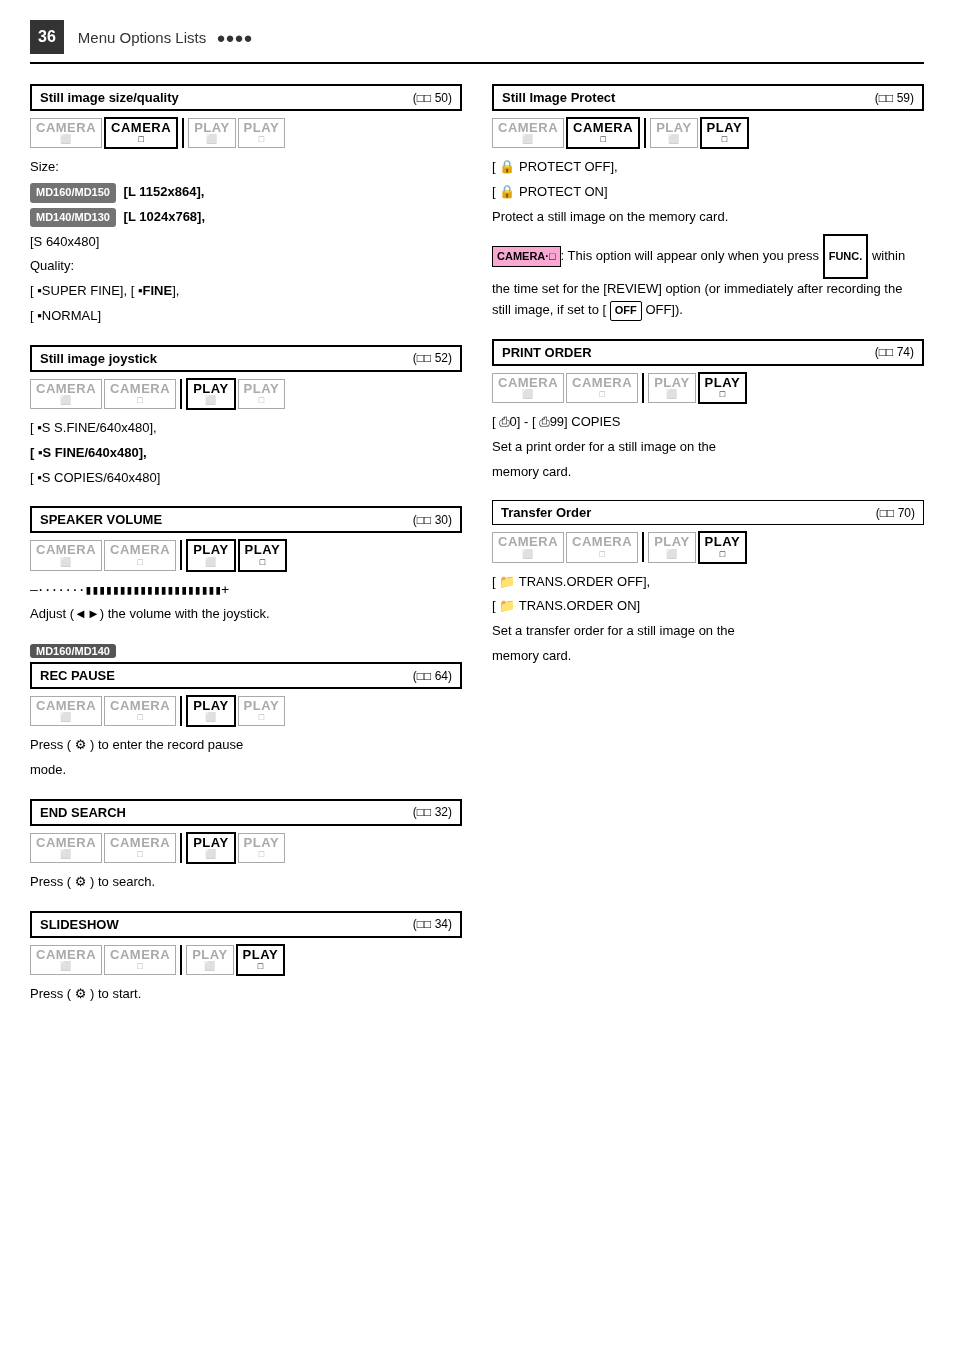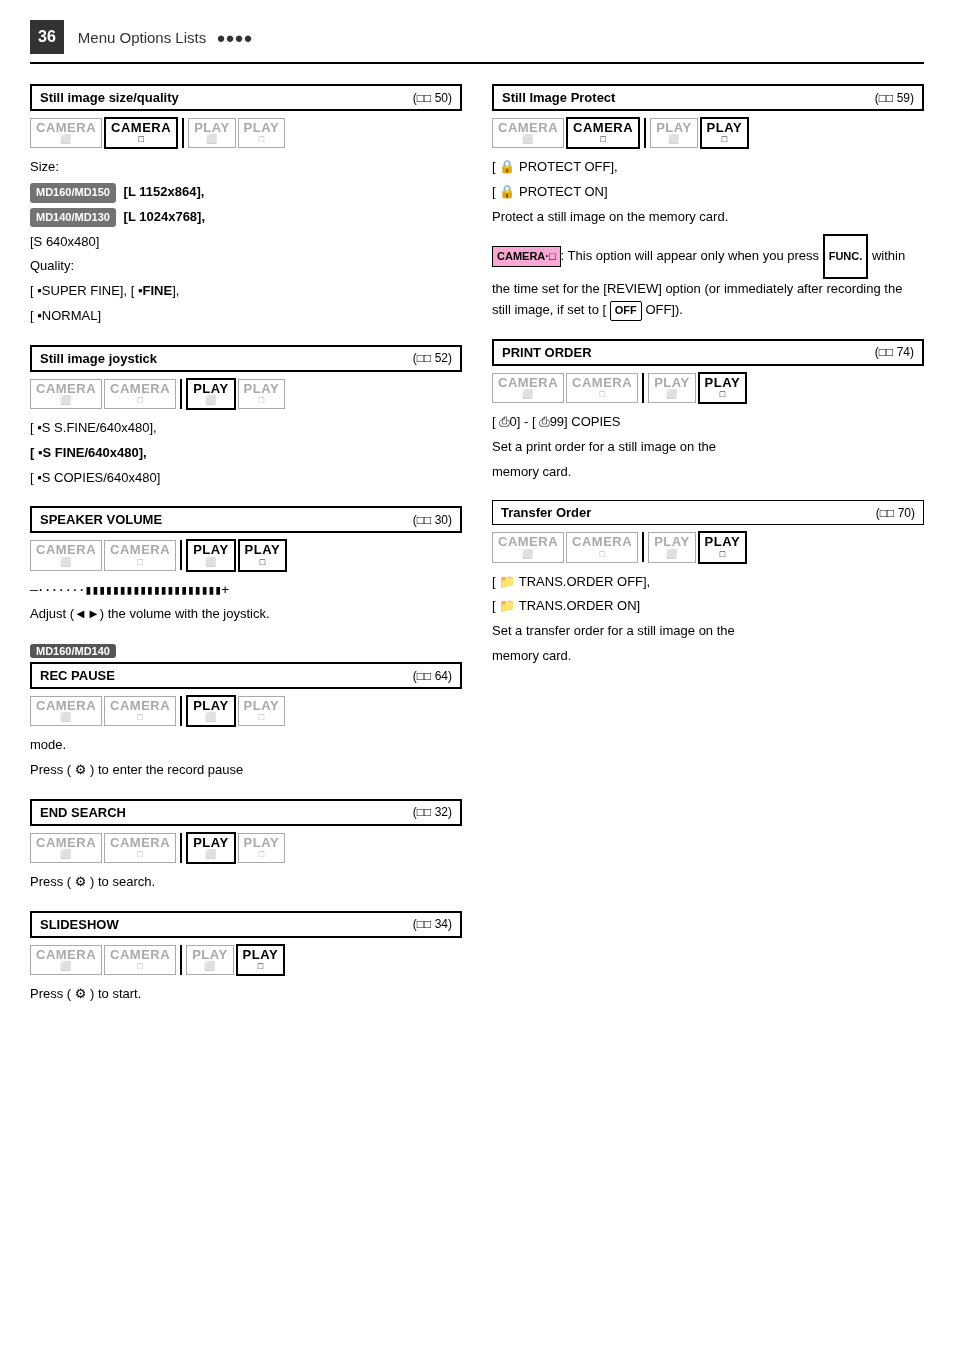--- a/index.html
+++ b/index.html
@@ -293,22 +293,22 @@
           <div class="mode-btn active">
               <span class="label">PLAY</span>
               <span class="icon">⬜</span>
             </div>
           <div class="mode-btn">
               <span class="label">PLAY</span>
               <span class="icon">□</span>
             </div>
         </div>
         <div class="section-body">
+          <p>Press ( ⚙ ) to enter the record pause</p>
           <p>mode.</p>
-          <p>Press ( ⚙ ) to enter the record pause</p>
         </div>
       </div>
 
       <div class="section">
         <div class="section-header bold-border">
           <span>END SEARCH</span>
           <span class="section-ref">(□□ 32)</span>
         </div>
         <div class="mode-icons">
           <div class="mode-btn">

